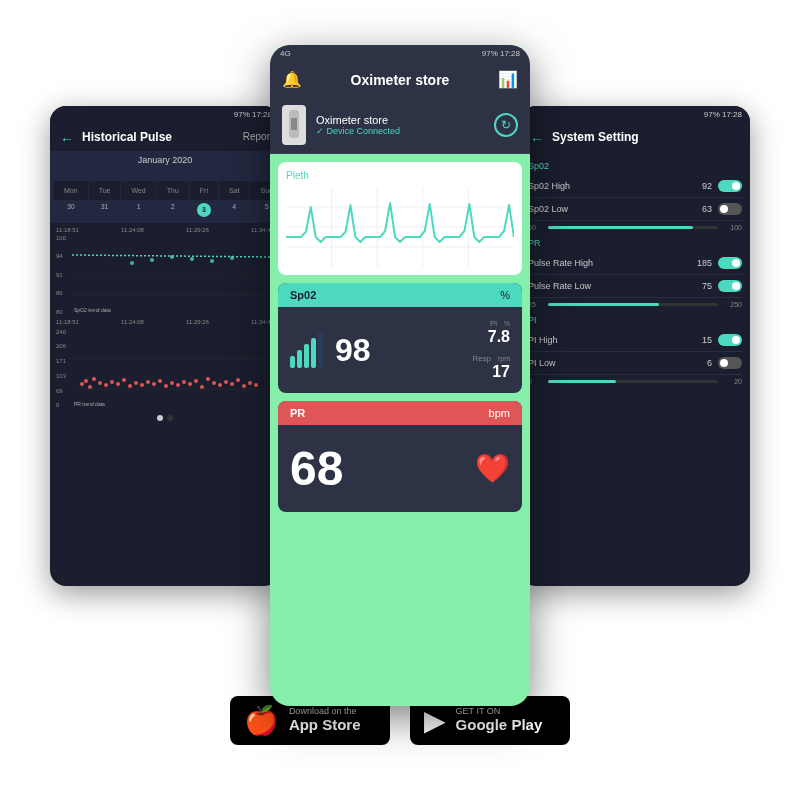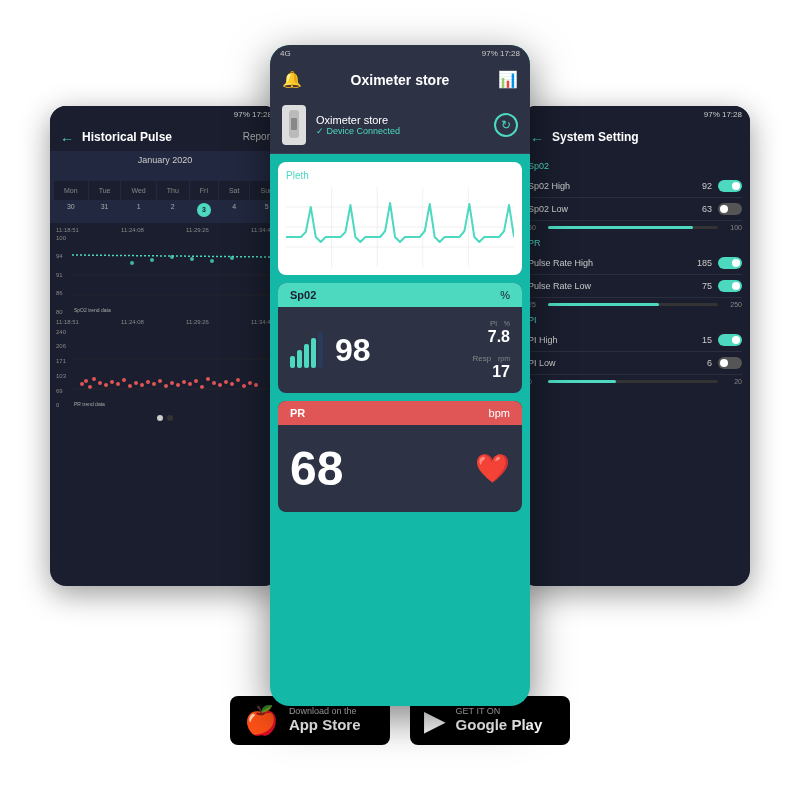--- a/index.html
+++ b/index.html
@@ -63,21 +63,21 @@
       overflow: hidden;
       box-shadow: 0 8px 30px rgba(0,0,0,0.4);
       z-index: 1;
     }
 
     
     .phone-center {
       position: relative;
       width: 260px;
       height: 661px;
-      background: #14b8a6;
+      background: #86efac;
       border-radius: 20px;
       overflow: hidden;
       box-shadow: 0 12px 40px rgba(0,0,0,0.5);
       z-index: 2;
     }
 
     
     .phone-left .status-bar {
       background: #1a1e2e;
       display: flex;

